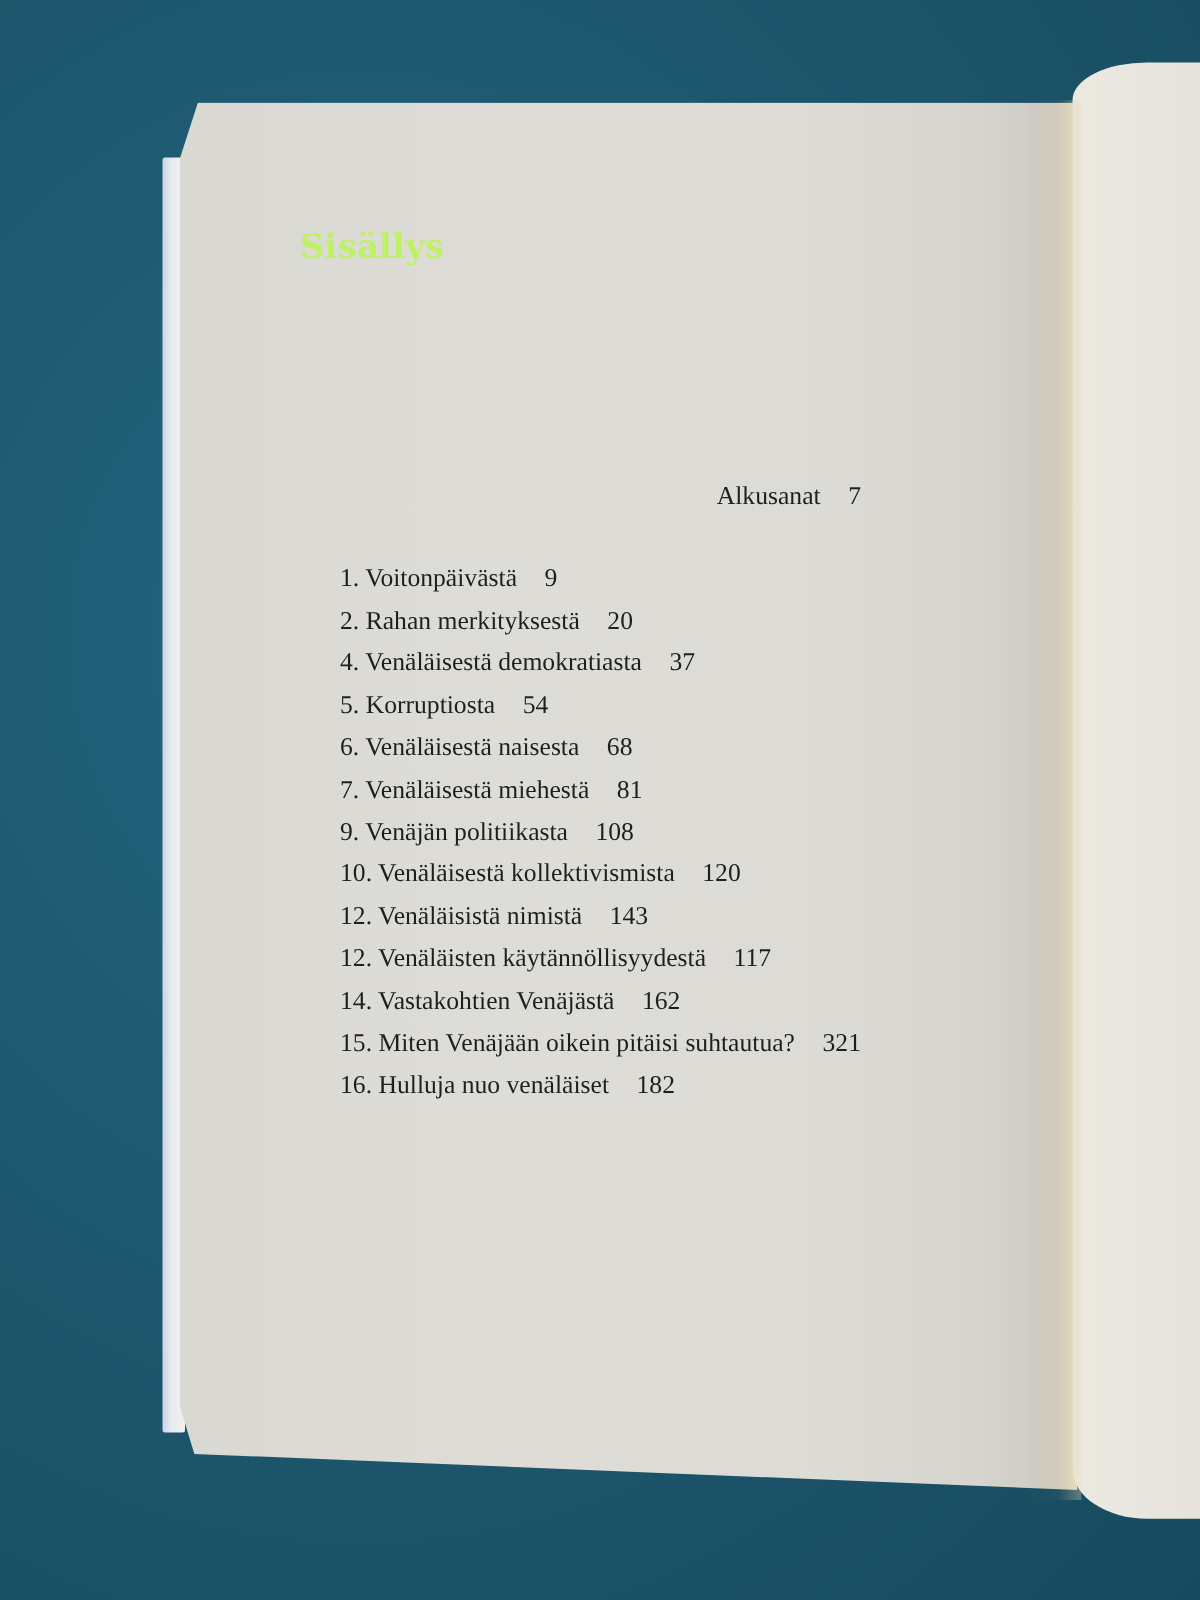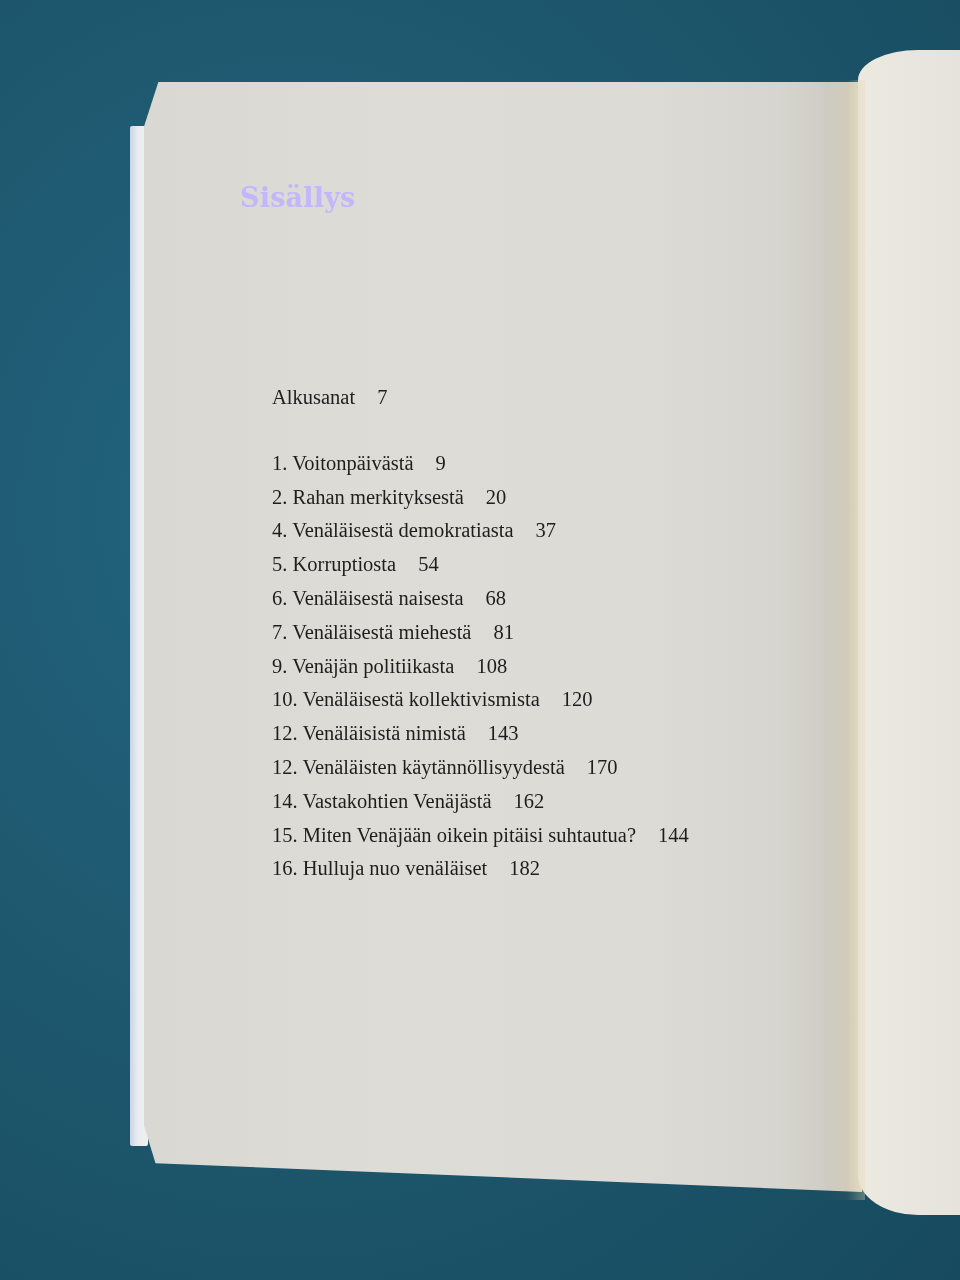--- a/index.html
+++ b/index.html
@@ -59,40 +59,41 @@
       width: 960px;
       height: 1280px;
     }
     .toc-title {
       position: absolute;
       left: 240px;
       top: 182px;
       font-family: "DejaVu Serif", serif;
       font-weight: bold;
       font-size: 27px;
-      color: #c4b5fd;
+      color: #bef264;
       letter-spacing: 0.2px;
     }
     .toc-list {
       position: absolute;
       left: 272px;
       top: 381px;
       margin: 0;
       padding: 0;
       list-style: none;
       color: #1e1e1e;
       font-size: 20.5px;
     }
     .toc-entry {
       height: 33.8px;
       line-height: 33.8px;
       white-space: nowrap;
     }
     .toc-entry.front {
       margin-bottom: 32px;
+      text-align: right;
     }
     .toc-entry.last-chapter {
       margin-bottom: 32px;
     }
     .toc-entry .num {
       display: inline;
     }
     .toc-entry .page {
       display: inline-block;
       margin-left: 22px;
@@ -135,26 +136,26 @@
     <li class="toc-entry">
       <span class="num">9.</span> <span>Venäjän politiikasta</span><span class="page">108</span>
     </li>
     <li class="toc-entry">
       <span class="num">10.</span> <span>Venäläisestä kollektivismista</span><span class="page">120</span>
     </li>
     <li class="toc-entry">
       <span class="num">12.</span> <span>Venäläisistä nimistä</span><span class="page">143</span>
     </li>
     <li class="toc-entry">
-      <span class="num">12.</span> <span>Venäläisten käytännöllisyydestä</span><span class="page">170</span>
+      <span class="num">12.</span> <span>Venäläisten käytännöllisyydestä</span><span class="page">117</span>
     </li>
     <li class="toc-entry">
       <span class="num">14.</span> <span>Vastakohtien Venäjästä</span><span class="page">162</span>
     </li>
     <li class="toc-entry">
-      <span class="num">15.</span> <span>Miten Venäjään oikein pitäisi suhtautua?</span><span class="page">144</span>
+      <span class="num">15.</span> <span>Miten Venäjään oikein pitäisi suhtautua?</span><span class="page">321</span>
     </li>
     <li class="toc-entry last-chapter">
       <span class="num">16.</span> <span>Hulluja nuo venäläiset</span><span class="page">182</span>
     </li>
 
   </ul>
 </div>
 
 </body></html>

